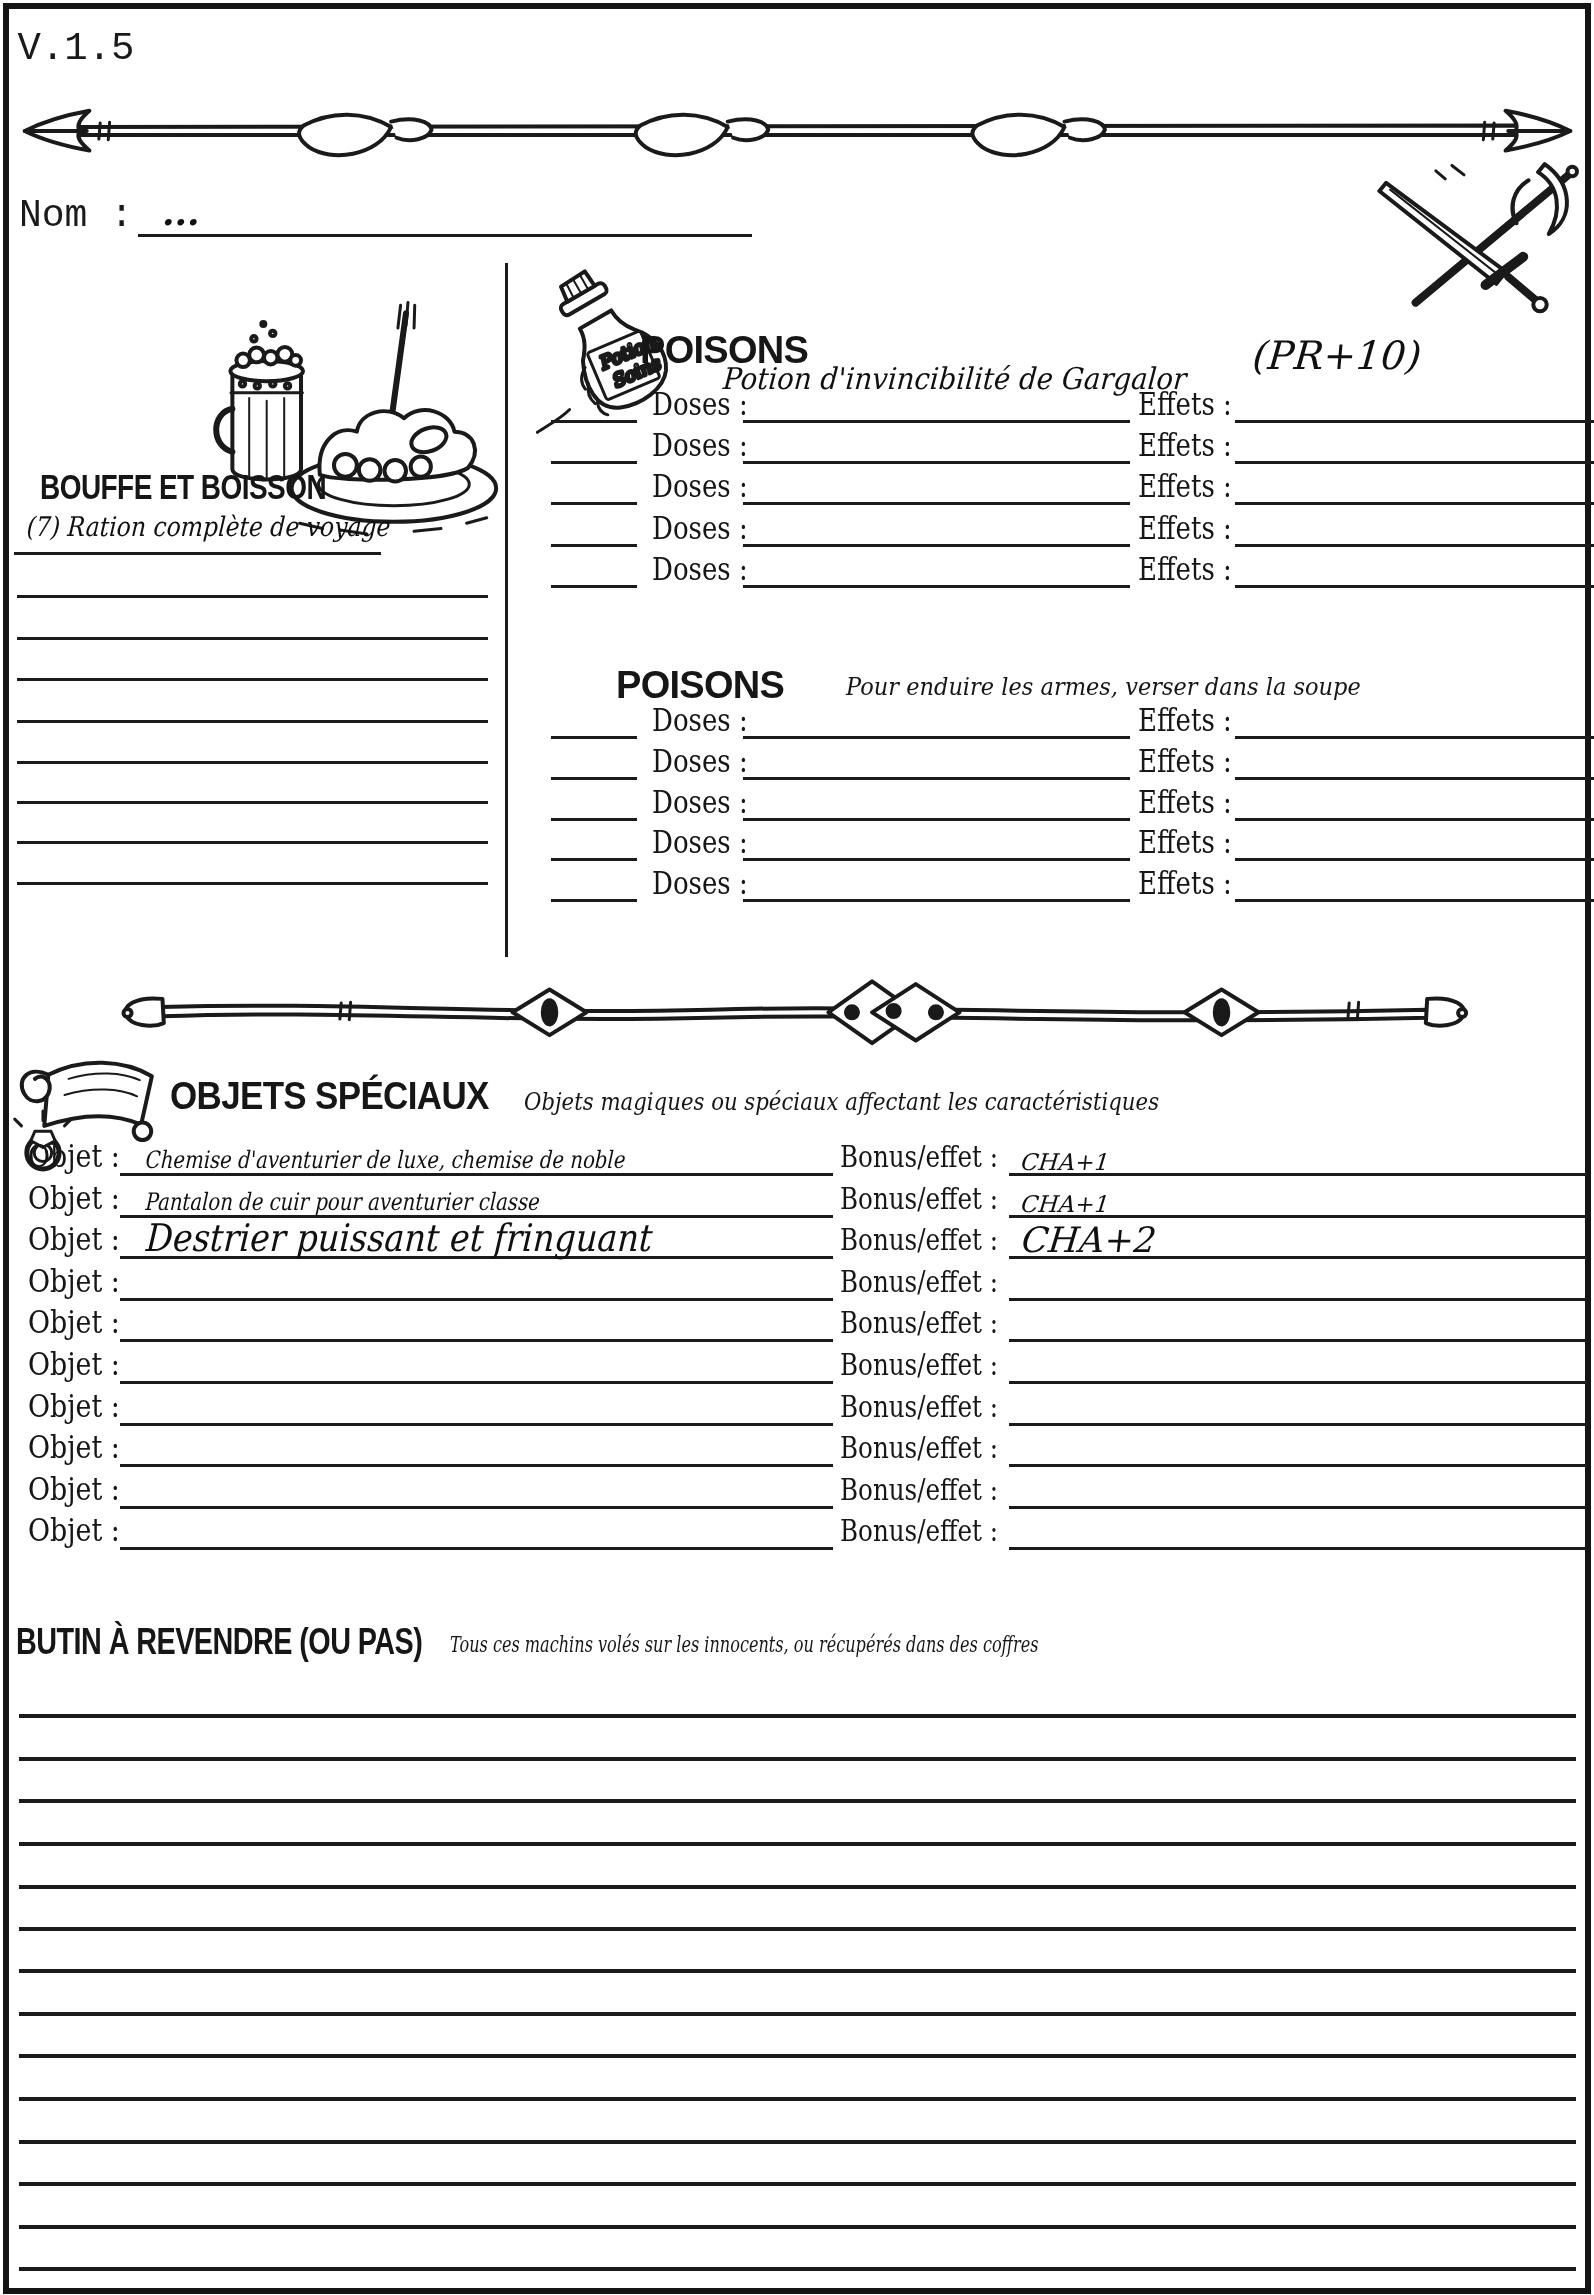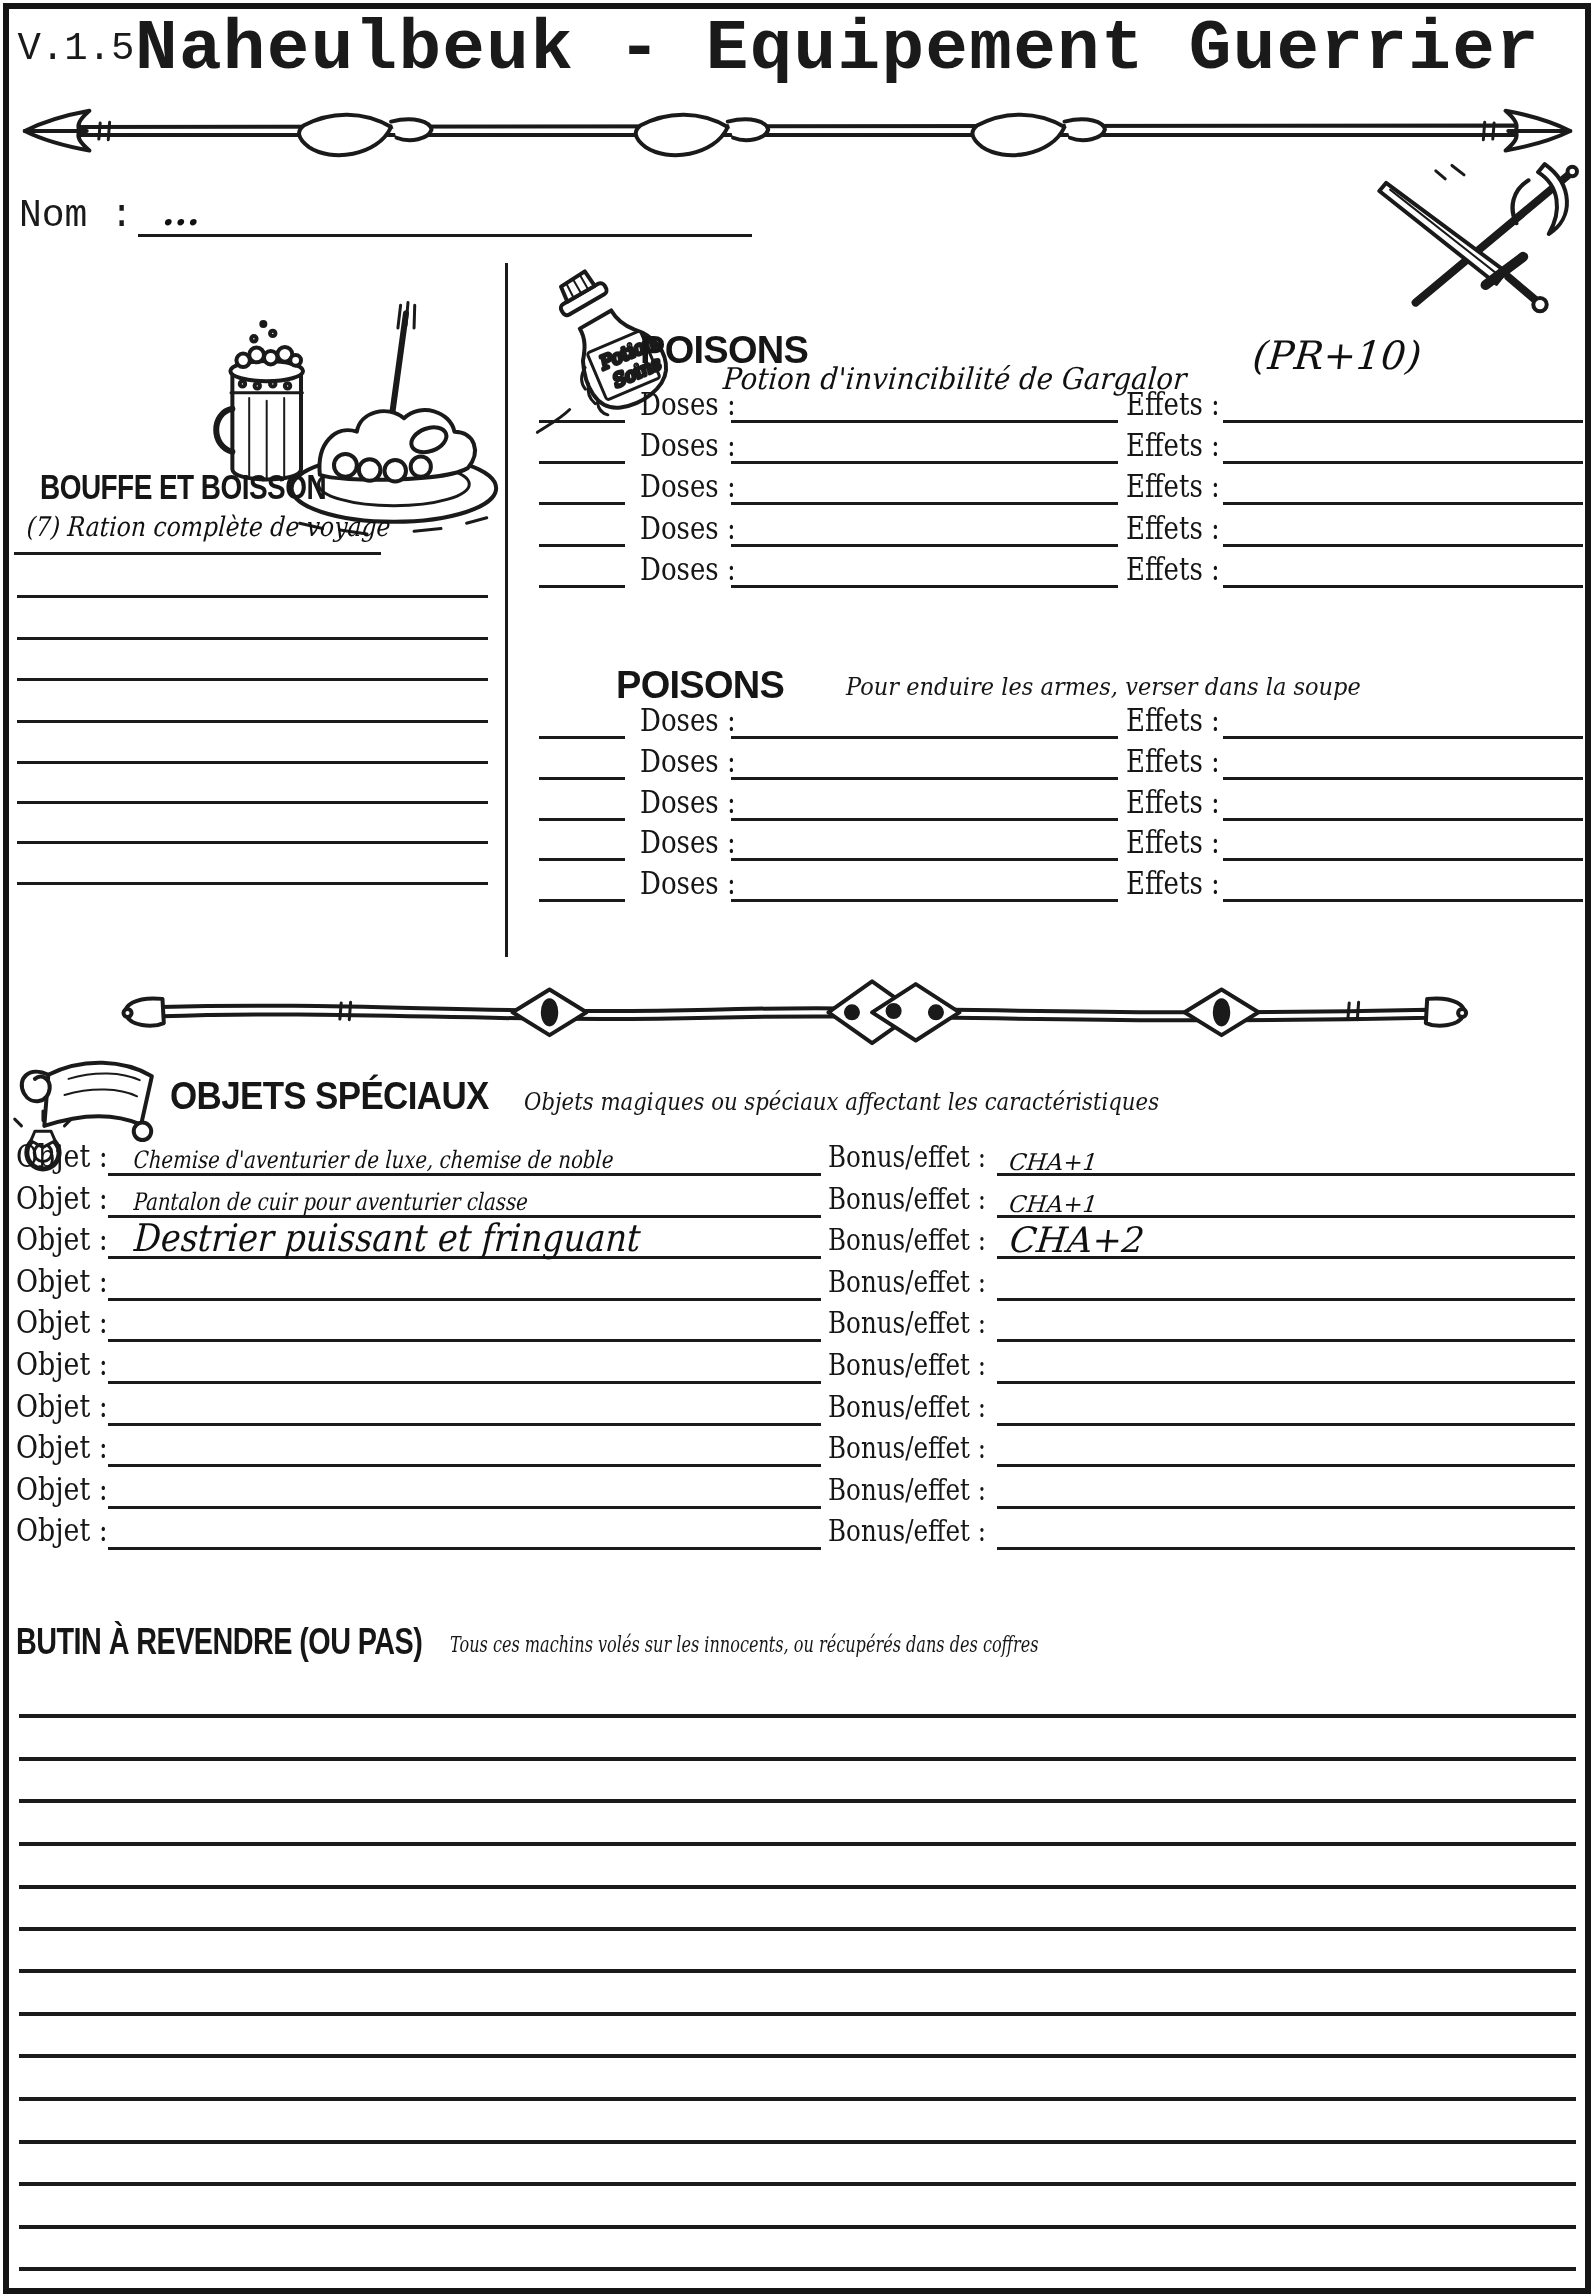--- a/index.html
+++ b/index.html
@@ -15,21 +15,21 @@
        white-space:nowrap;transform-origin:left center;}
   .hw{font-family:"DejaVu Serif",serif;font-style:italic;white-space:nowrap;color:#101010;
       transform-origin:left bottom;}
   .title{position:absolute;left:135px;top:9.4px;width:1327px;text-align:center;font-size:71px;
          font-weight:700;letter-spacing:1.3px;white-space:nowrap;}
   .version{position:absolute;left:17.5px;top:27px;font-size:39px;}
   .nom-label{position:absolute;left:19px;top:194px;font-size:38px;}
   .nom-value{position:absolute;left:162px;top:191px;font-size:36px;font-weight:700;}
   .vdivider{position:absolute;left:505px;top:263px;width:3.4px;height:694px;background:#1b1b1b;}
   
-  .row{position:absolute;left:0;width:1542px;height:42px;}
+  .row{position:absolute;left:12px;width:1542px;height:42px;}
   .row .lab{position:absolute;font-family:"DejaVu Serif",serif;color:#161616;white-space:nowrap;
             transform-origin:left bottom;}
   .drow .lab{font-size:31px;top:1.3px;transform:scaleX(.84);}
   .drow .l-doses{left:640px;}
   .drow .l-effets{left:1126px;}
   .drow .stub{left:539px;top:35px;width:86px;}
   .drow .dline{left:731px;top:35px;width:387px;}
   .drow .eline{left:1223px;top:35px;width:360px;}
   .drow .dval{position:absolute;left:744px;top:4px;font-size:25.6px;}
   .drow .eval{position:absolute;left:1236px;top:4px;font-size:25.6px;}
@@ -48,21 +48,20 @@
   svg *{vector-effect:non-scaling-stroke;}
   text.script{font-family:"DejaVu Serif",serif;font-style:italic;fill:#161616;}
 </style>
 </head>
 <body>
 
 <div class="page">
   <div class="frame"></div>
 
   <div class="version serif">V.1.5</div>
-  <div class="title serif">Naheulbeuk - Equipement Guerrier</div>
 
   <svg class="spear" style="left:13.5px;top:100px;" width="1567" height="62" viewBox="0 0 2327 92">
     <g stroke="#1a1a1a" stroke-width="4" fill="#ffffff" stroke-linecap="round" stroke-linejoin="round">
       <path d="M95,40 L2232,38 L2232,52 L95,52 Z"></path>
       <path d="M112,16 C62,25 30,39 16,46 C30,53 62,66 112,75 C97,62 93,55 97,46 C93,37 97,29 112,16 Z"></path>
       <path d="M16,46 L108,46" fill="none"></path>
       <path d="M2215,16 C2265,25 2297,39 2311,46 C2297,53 2265,66 2215,75 C2230,62 2234,55 2230,46 C2234,37 2230,29 2215,16 Z"></path>
       <path d="M2311,46 L2219,46" fill="none"></path>
       <path d="M128,34 L126,58 M142,33 L140,59" fill="none" stroke-width="3"></path>
       <path d="M2198,34 L2196,58 M2184,33 L2182,59" fill="none" stroke-width="3"></path>

